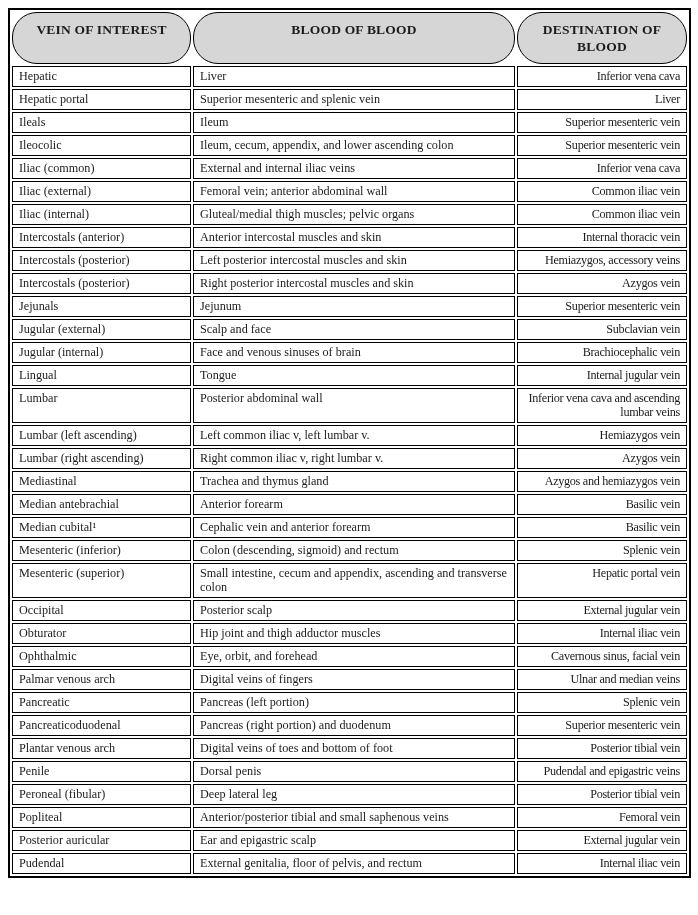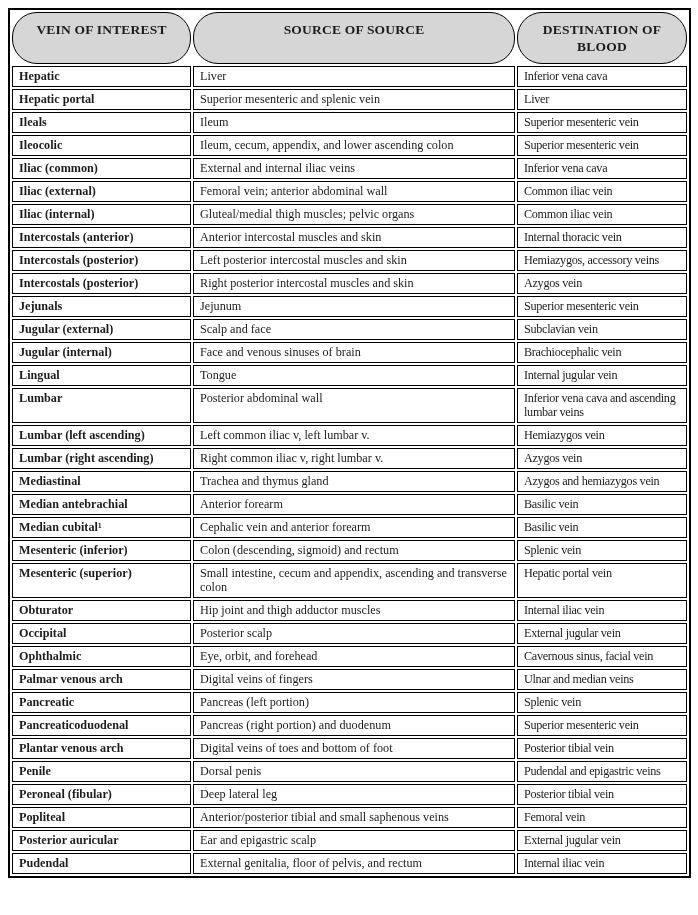--- a/index.html
+++ b/index.html
@@ -44,37 +44,37 @@
     height: 52px;
     border-radius: 25px;
   }
   td {
     font-size: 12.2px;
     line-height: 14px;
     padding: 2px 6px 3px;
     vertical-align: top;
     text-align: left;
   }
-  td.vein { font-weight: bold; }
-  td.dest { letter-spacing: -0.3px; }
+  td.vein { font-weight: normal; }
+  td.dest { letter-spacing: -0.3px; text-align: right; }
 </style>
 </head>
 <body style="color: rgb(27, 27, 27);">
 
 <div class="page">
   <table class="veins">
     <colgroup>
       <col class="c1">
       <col class="c2">
       <col class="c3">
     </colgroup>
     <thead>
       <tr>
         <th>VEIN OF INTEREST</th>
-        <th>SOURCE OF SOURCE</th>
+        <th>BLOOD OF BLOOD</th>
         <th>DESTINATION OF BLOOD</th>
       </tr>
     </thead>
     <tbody id="tbody-rows">
   <tr>
     <td class="vein">Hepatic</td>
     <td class="source">Liver</td>
     <td class="dest">Inferior vena cava</td>
   </tr>
 
@@ -198,32 +198,32 @@
     <td class="dest">Splenic vein</td>
   </tr>
 
   <tr>
     <td class="vein">Mesenteric (superior)</td>
     <td class="source">Small intestine, cecum and appendix, ascending and transverse colon</td>
     <td class="dest">Hepatic portal vein</td>
   </tr>
 
   <tr>
+    <td class="vein">Occipital</td>
+    <td class="source">Posterior scalp</td>
+    <td class="dest">External jugular vein</td>
+  </tr>
+
+  <tr>
     <td class="vein">Obturator</td>
     <td class="source">Hip joint and thigh adductor muscles</td>
     <td class="dest">Internal iliac vein</td>
   </tr>
 
   <tr>
-    <td class="vein">Occipital</td>
-    <td class="source">Posterior scalp</td>
-    <td class="dest">External jugular vein</td>
-  </tr>
-
-  <tr>
     <td class="vein">Ophthalmic</td>
     <td class="source">Eye, orbit, and forehead</td>
     <td class="dest">Cavernous sinus, facial vein</td>
   </tr>
 
   <tr>
     <td class="vein">Palmar venous arch</td>
     <td class="source">Digital veins of fingers</td>
     <td class="dest">Ulnar and median veins</td>
   </tr>

